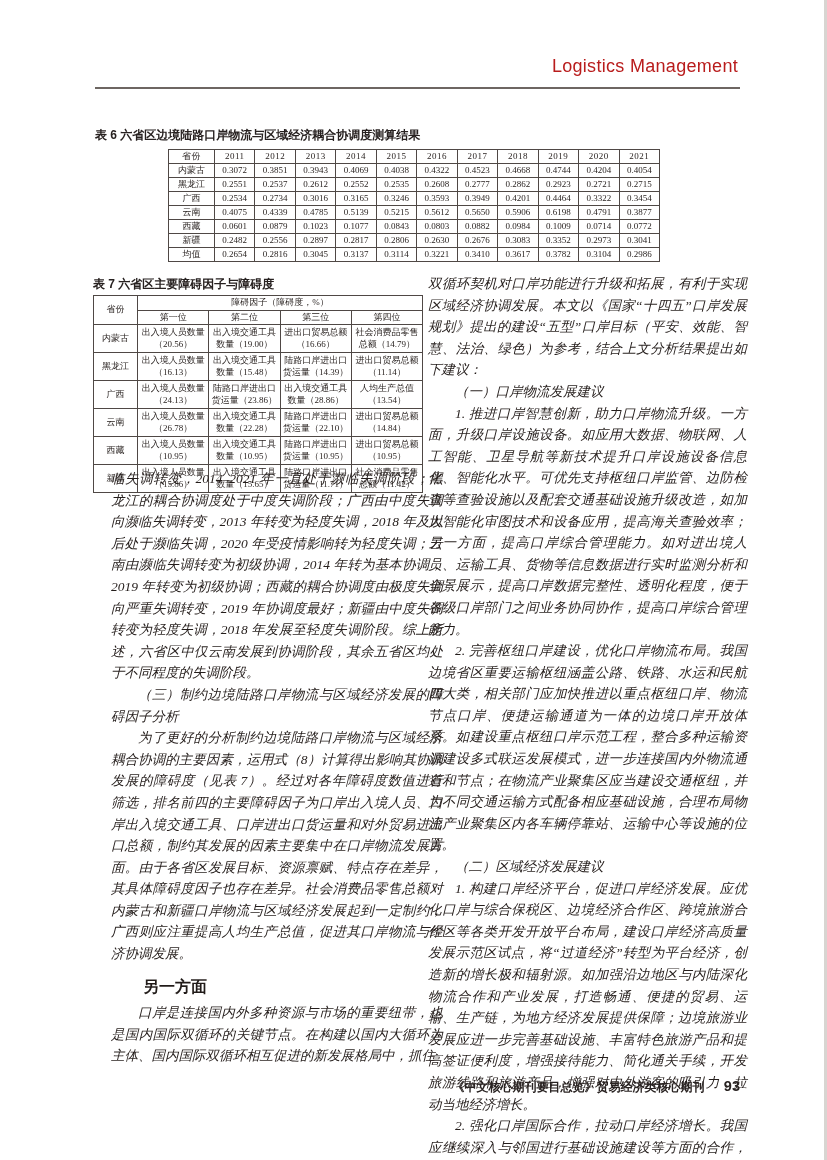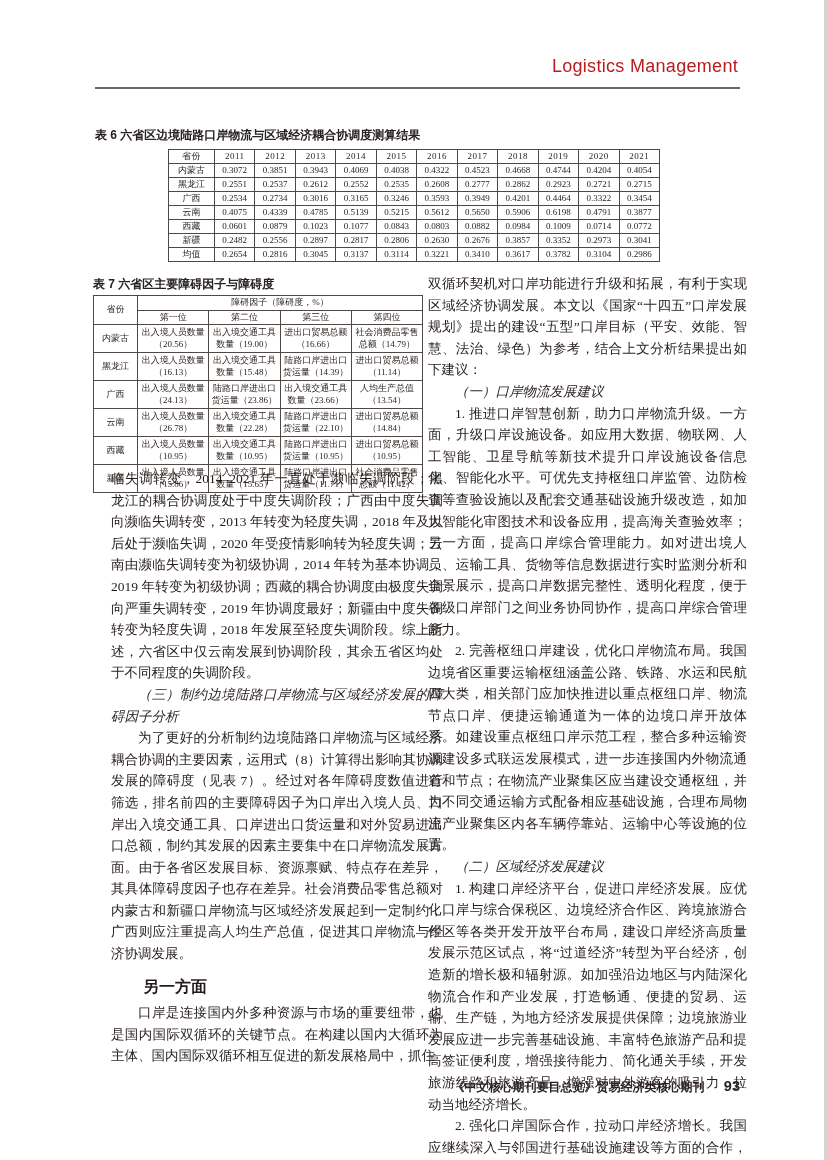--- a/index.html
+++ b/index.html
@@ -23,21 +23,21 @@
   .t6 col.c-prov{width:46px;}
 
   .t7{position:absolute;left:93px;top:295px;width:330px;font-size:9px;line-height:11.5px;}
   .t7 th,.t7 td{border:1px solid #4f4845;padding:1px 2px;text-align:center;font-weight:normal;vertical-align:middle;}
   .t7 col.c-prov{width:44px;}
   .t7 tbody td{height:25px;}
 
   .col{position:absolute;font-size:13.5px;line-height:21.6px;text-align:justify;}
   .col-left{left:111px;top:468px;width:332px;}
   .col-right{left:428px;top:273px;width:319px;}
-  .col p{margin:0;text-indent:2em;}
+  .col p{margin:0;text-indent:2em;font-style:italic;}
   .col p.noindent{text-indent:0;}
   .col p.kai{font-style:italic;}
   .section-heading{margin:11px 0 5px 0;text-indent:2em;font-family:"Liberation Sans","DejaVu Sans",sans-serif;
         font-weight:bold;font-size:16px;color:#211b19;}
 
   .footer{position:absolute;top:1042px;right:87px;font-family:"Liberation Sans","DejaVu Sans",sans-serif;
         font-weight:bold;font-size:12px;color:#282221;margin-top:36px;}
   .footer .pagenum{font-size:14.5px;margin-left:16px;}
 </style>
 </head>
@@ -142,21 +142,21 @@
         </tr>
         <tr>
           <td>新疆</td>
           <td>0.2482</td>
           <td>0.2556</td>
           <td>0.2897</td>
           <td>0.2817</td>
           <td>0.2806</td>
           <td>0.2630</td>
           <td>0.2676</td>
-          <td>0.3857</td>
+          <td>0.3083</td>
           <td>0.3352</td>
           <td>0.2973</td>
           <td>0.3041</td>
         </tr>
         <tr>
           <td>均值</td>
           <td>0.2654</td>
           <td>0.2816</td>
           <td>0.3045</td>
           <td>0.3137</td>
@@ -200,21 +200,21 @@
           <td>黑龙江</td>
           <td>出入境人员数量（16.13）</td>
           <td>出入境交通工具数量（15.48）</td>
           <td>陆路口岸进出口货运量（14.39）</td>
           <td>进出口贸易总额（11.14）</td>
         </tr>
         <tr>
           <td>广西</td>
           <td>出入境人员数量（24.13）</td>
           <td>陆路口岸进出口货运量（23.86）</td>
-          <td>出入境交通工具数量（23.66）</td>
+          <td>出入境交通工具数量（28.86）</td>
           <td>人均生产总值（13.54）</td>
         </tr>
         <tr>
           <td>云南</td>
           <td>出入境人员数量（26.78）</td>
           <td>出入境交通工具数量（22.28）</td>
           <td>陆路口岸进出口货运量（22.10）</td>
           <td>进出口贸易总额（14.84）</td>
         </tr>
         <tr>

